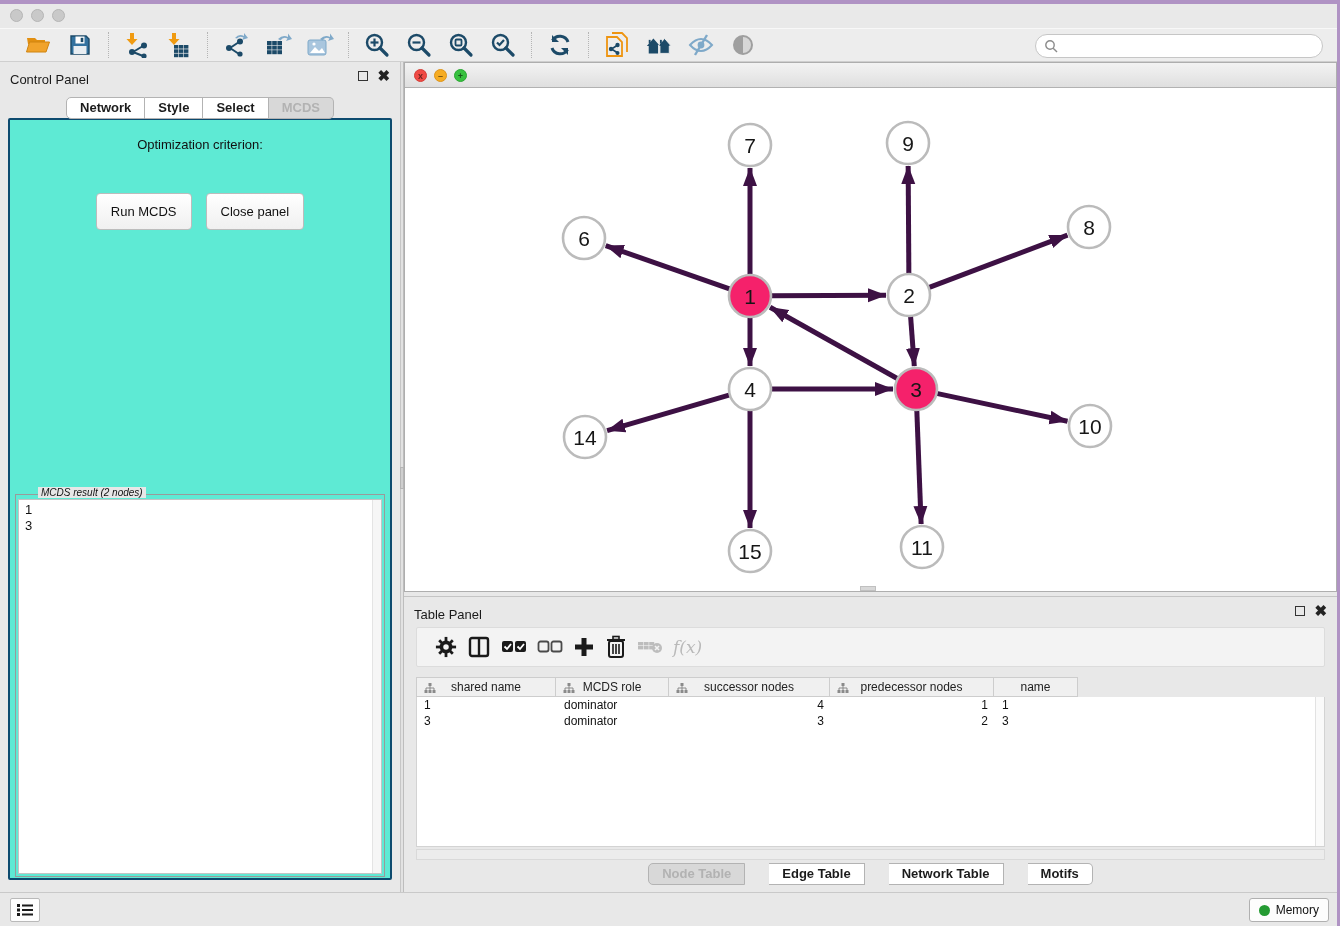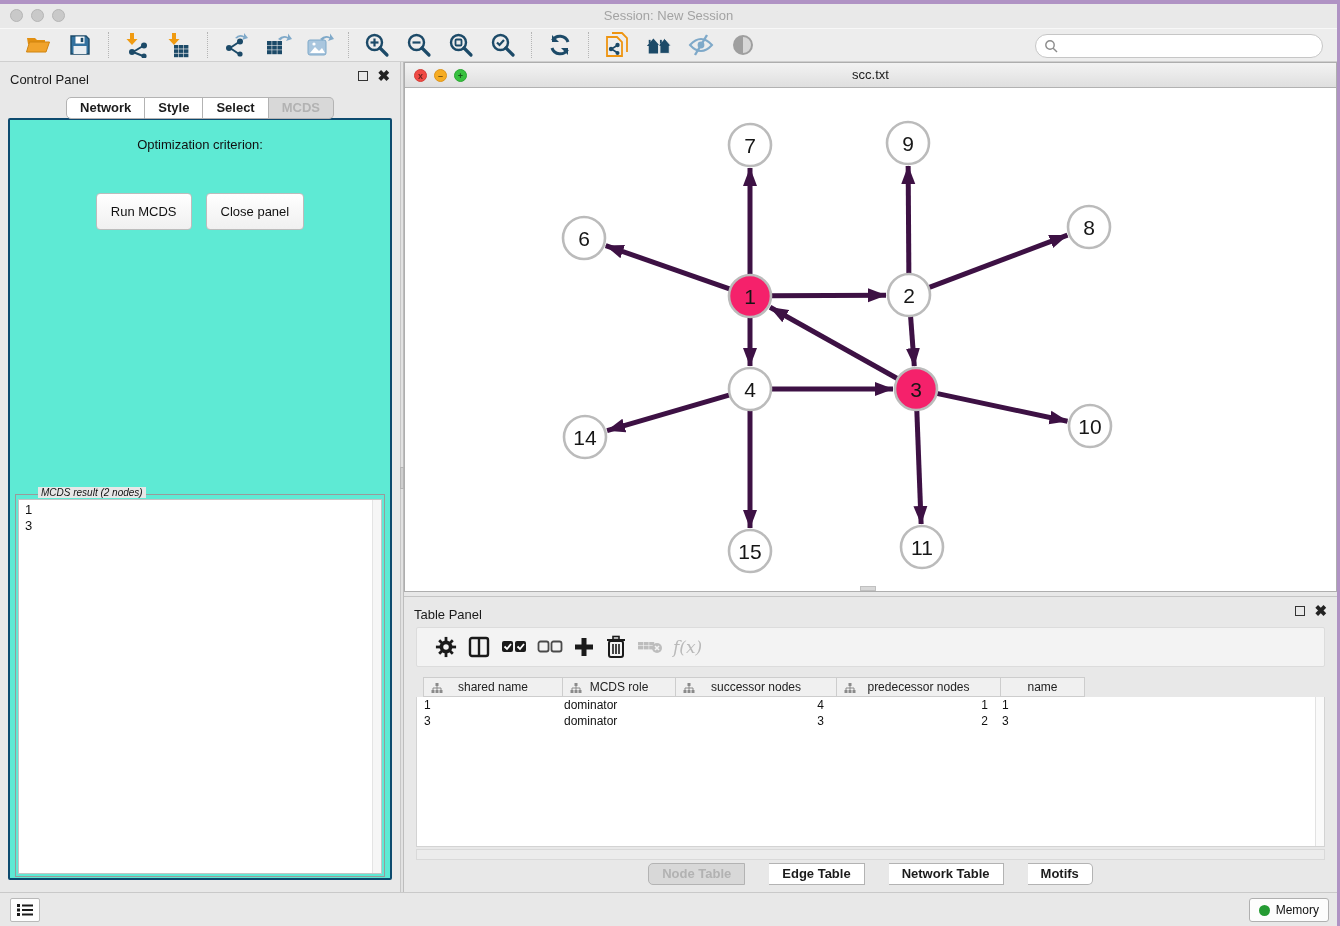--- a/index.html
+++ b/index.html
@@ -69,21 +69,21 @@
   .net-title { position:absolute; left:0; right:0; top:4px; text-align:center; font-size:13px; color:#1a1a1a; }
   .net-canvas { position:relative; width:931px; height:503px; background:#fff; }
   .canvas-grip { position:absolute; left:456px; top:524px; width:16px; height:5px; background:#d8d8d8; border:1px solid #c0c0c0; }
 
   
   .table-panel { position:absolute; left:0; top:534px; width:933px; height:296px; background:#e8e8e8; border-top:1px solid #c4c4c4; }
   .tp-header { position:relative; height:28px; }
   .tp-toolbar { position:absolute; left:12px; right:12px; top:30px; height:40px; background:#f3f3f3; border:1px solid #dcdcdc; border-radius:2px; display:flex; align-items:center; gap:10px; padding-left:18px; }
   .tpt-btn { display:flex; align-items:center; justify-content:center; height:26px; cursor:default; }
   .fx-label { font-family:"DejaVu Serif", serif; font-style:italic; font-size:17px; color:#b9b9b9; }
-  .tbl-head { position:absolute; left:12px; top:80px; height:20px; display:flex;margin-left:7px; }
+  .tbl-head { position:absolute; left:12px; top:80px; height:20px; display:flex; }
   .th { position:relative; height:20px; background:#f0f0f0; border:1px solid #cdcdcd; border-left:none; display:flex; align-items:center; justify-content:center; font-size:12px; color:#222; }
   .th:first-child { border-left:1px solid #cdcdcd; }
   .th .th-ic { position:absolute; left:7px; top:4px; }
   .tbl-body { position:absolute; left:12px; right:12px; top:100px; height:150px; background:#fff; border:1px solid #d3d3d3; border-top:none; }
   .tr { display:flex; height:16px; }
   .td { font-size:12px; color:#111; line-height:16px; padding:0 7px; white-space:nowrap; overflow:hidden; }
   .td.r { text-align:right; }
   .tbl-vtrack { position:absolute; right:13px; top:100px; width:9px; height:149px; background:#fafafa; border-left:1px solid #e2e2e2; }
   .tbl-hstrip { position:absolute; left:12px; right:12px; top:252px; height:11px; background:#ececec; border:1px solid #d9d9d9; }
   .tp-tabs { position:absolute; left:0; right:0; top:266px; display:flex; justify-content:center;gap:24px; }
@@ -98,21 +98,20 @@
 <body>
 
 <div class="window">
 
   <div class="titlebar">
     <div class="tl-dots">
       <div class="tl-dot"></div>
       <div class="tl-dot"></div>
       <div class="tl-dot"></div>
     </div>
-    <div class="win-title">Session: New Session</div>
   </div>
 
   <div class="toolbar">
     <div class="tb-group">
       <div class="tb-btn">
         <svg width="26" height="24" viewBox="0 0 26 24">
             <path d="M2 5 h8 l2 2 h8 v4 H3 z" fill="#e28f10"></path>
             <path d="M4.5 9 h20 l-3.5 10 H1.5 z" fill="#f1a32b" stroke="#cf8410" stroke-width="1"></path>
           </svg>
       </div>
@@ -323,21 +322,20 @@
 
     <div class="right-col">
 
       <div class="net-window">
         <div class="net-titlebar">
           <div class="nt-dots">
             <div class="nt-dot nt-red">x</div>
             <div class="nt-dot nt-yellow">–</div>
             <div class="nt-dot nt-green">+</div>
           </div>
-          <div class="net-title">scc.txt</div>
         </div>
         <div class="net-canvas">
           <svg id="graph-svg" width="931" height="503" viewBox="0 0 931 503">
               <defs>
                 <marker id="arr" viewBox="0 0 19 16" refX="18" refY="8" markerWidth="19" markerHeight="16" markerUnits="userSpaceOnUse" orient="auto">
                   <path d="M0,1 L18.5,8 L0,15 Z" fill="#3D1144"></path>
                 </marker>
               </defs>
               <line x1="345" y1="187" x2="345" y2="80" stroke="#3D1144" stroke-width="5" marker-end="url(#arr)"></line>
               <line x1="325.1752536154717" y1="201.07328138371903" x2="200.71281746876906" y2="157.5864061035458" stroke="#3D1144" stroke-width="5" marker-end="url(#arr)"></line>

